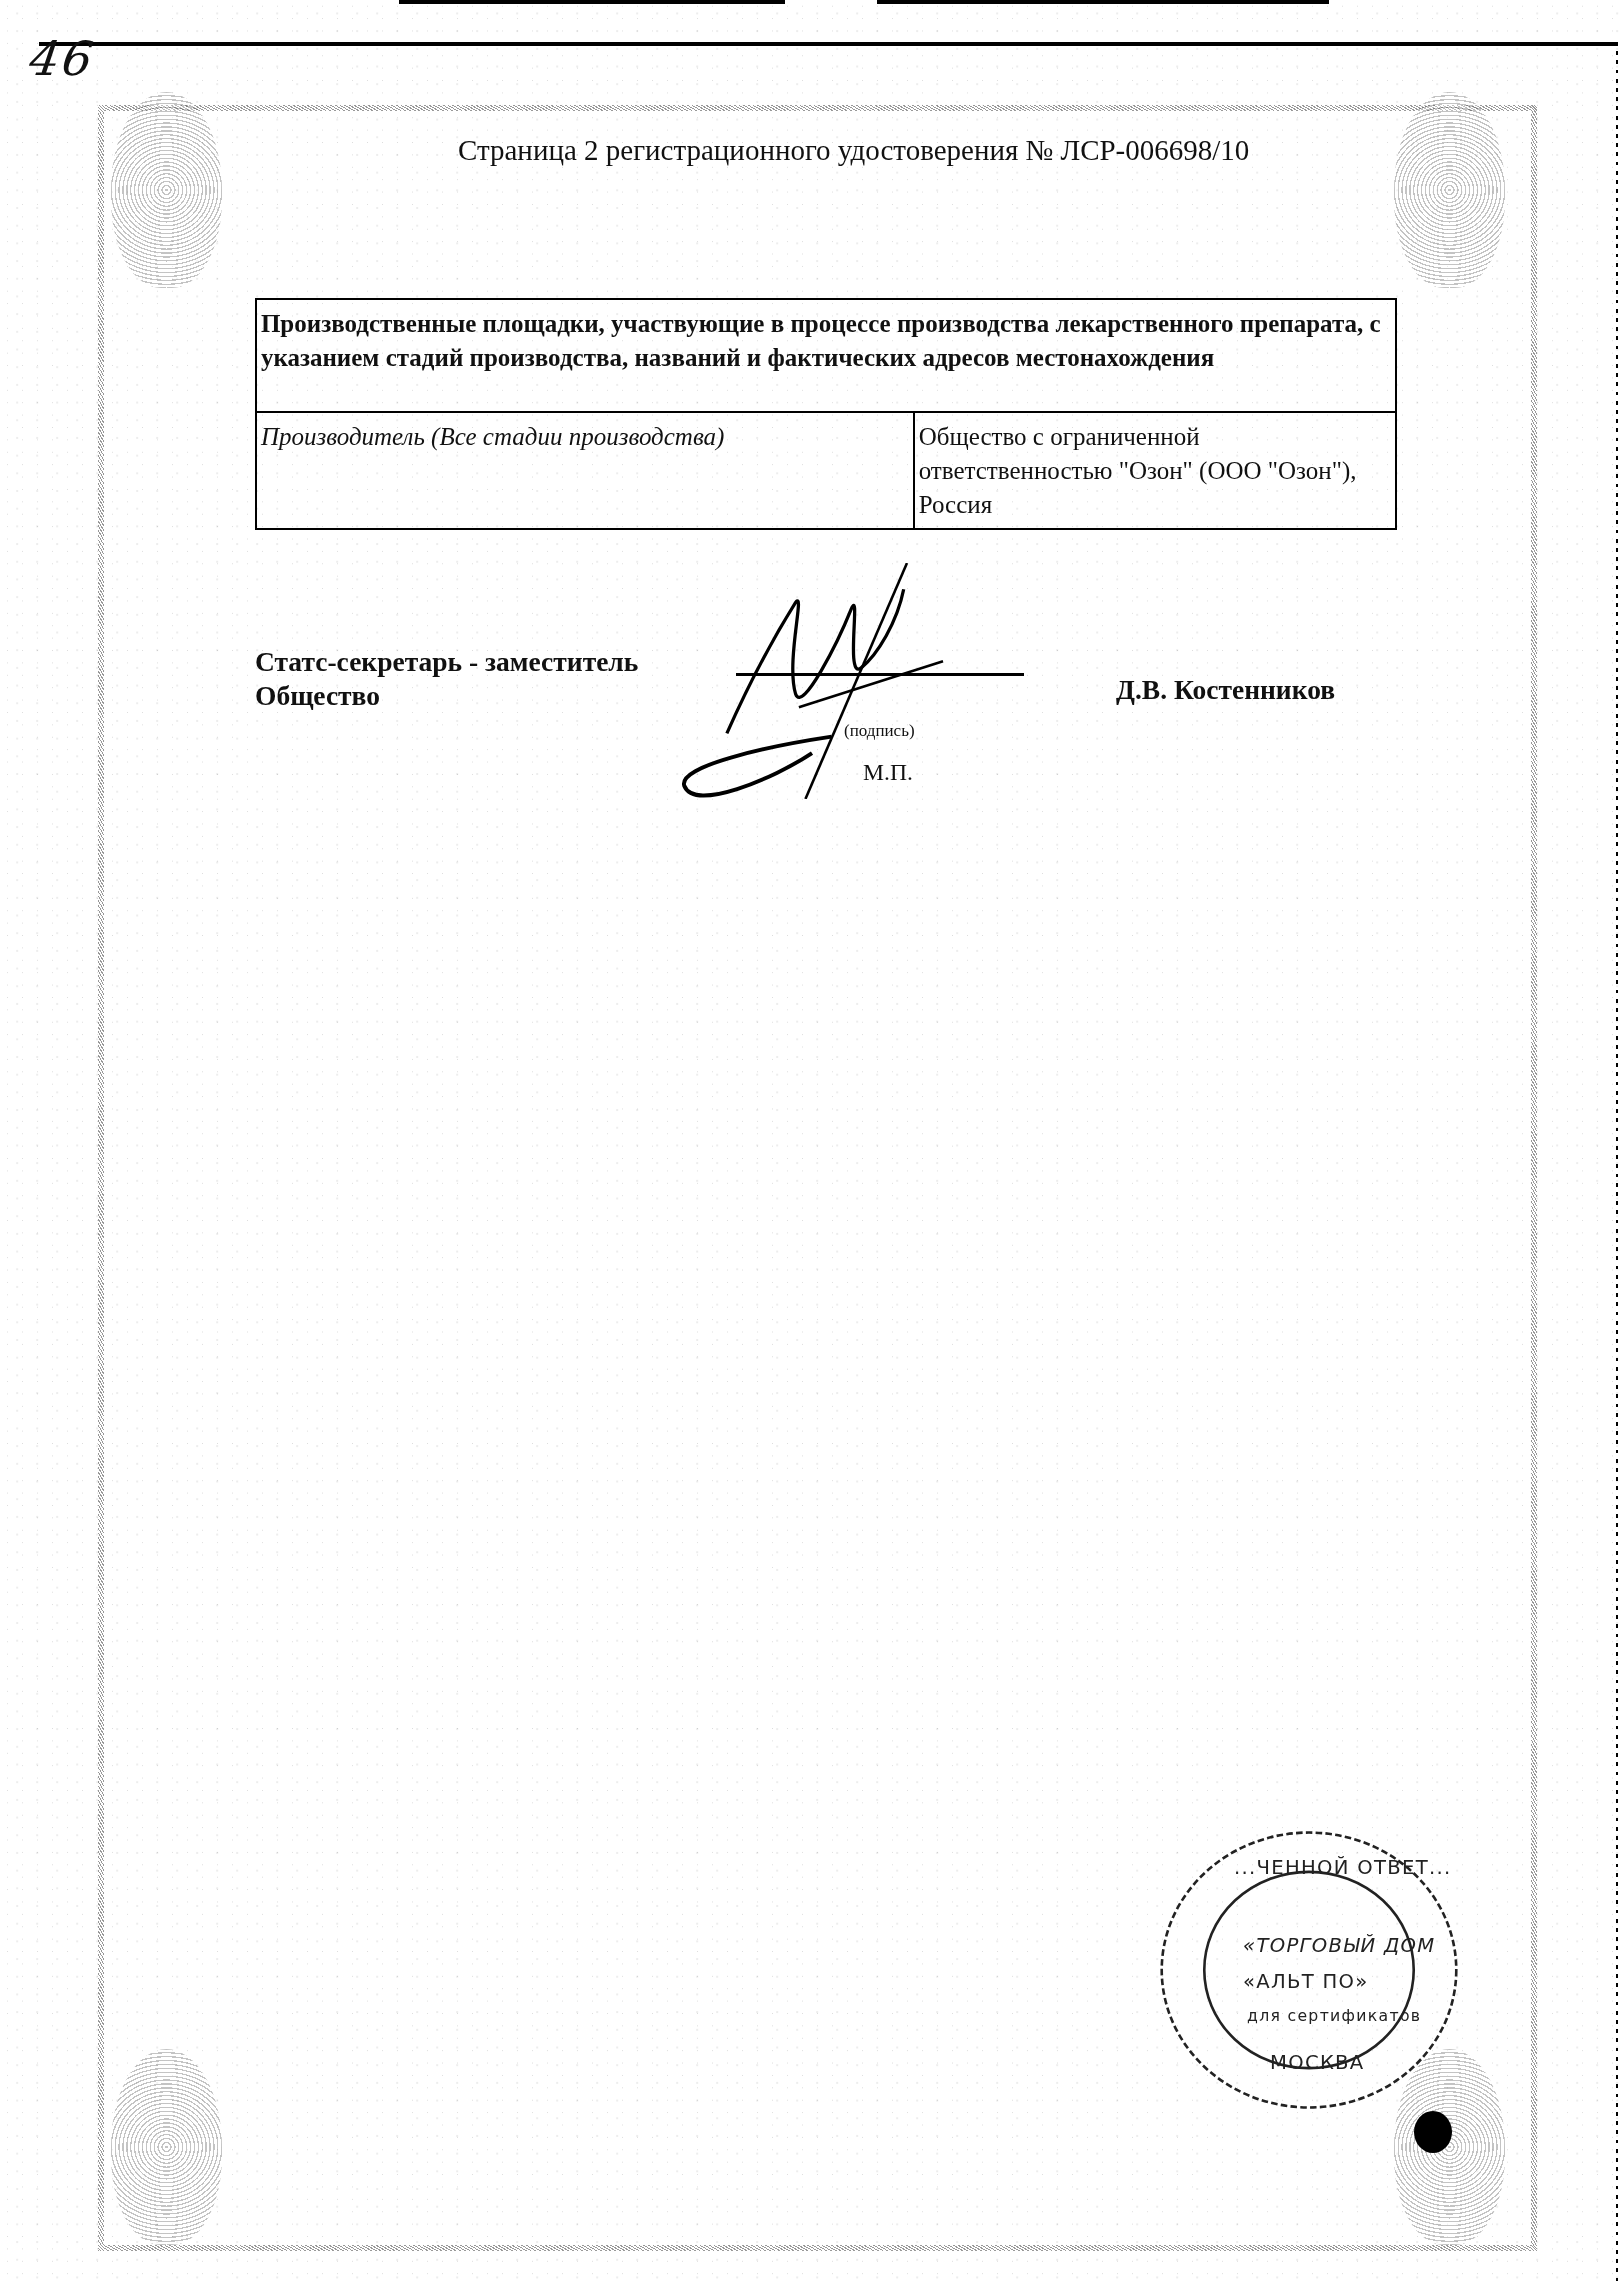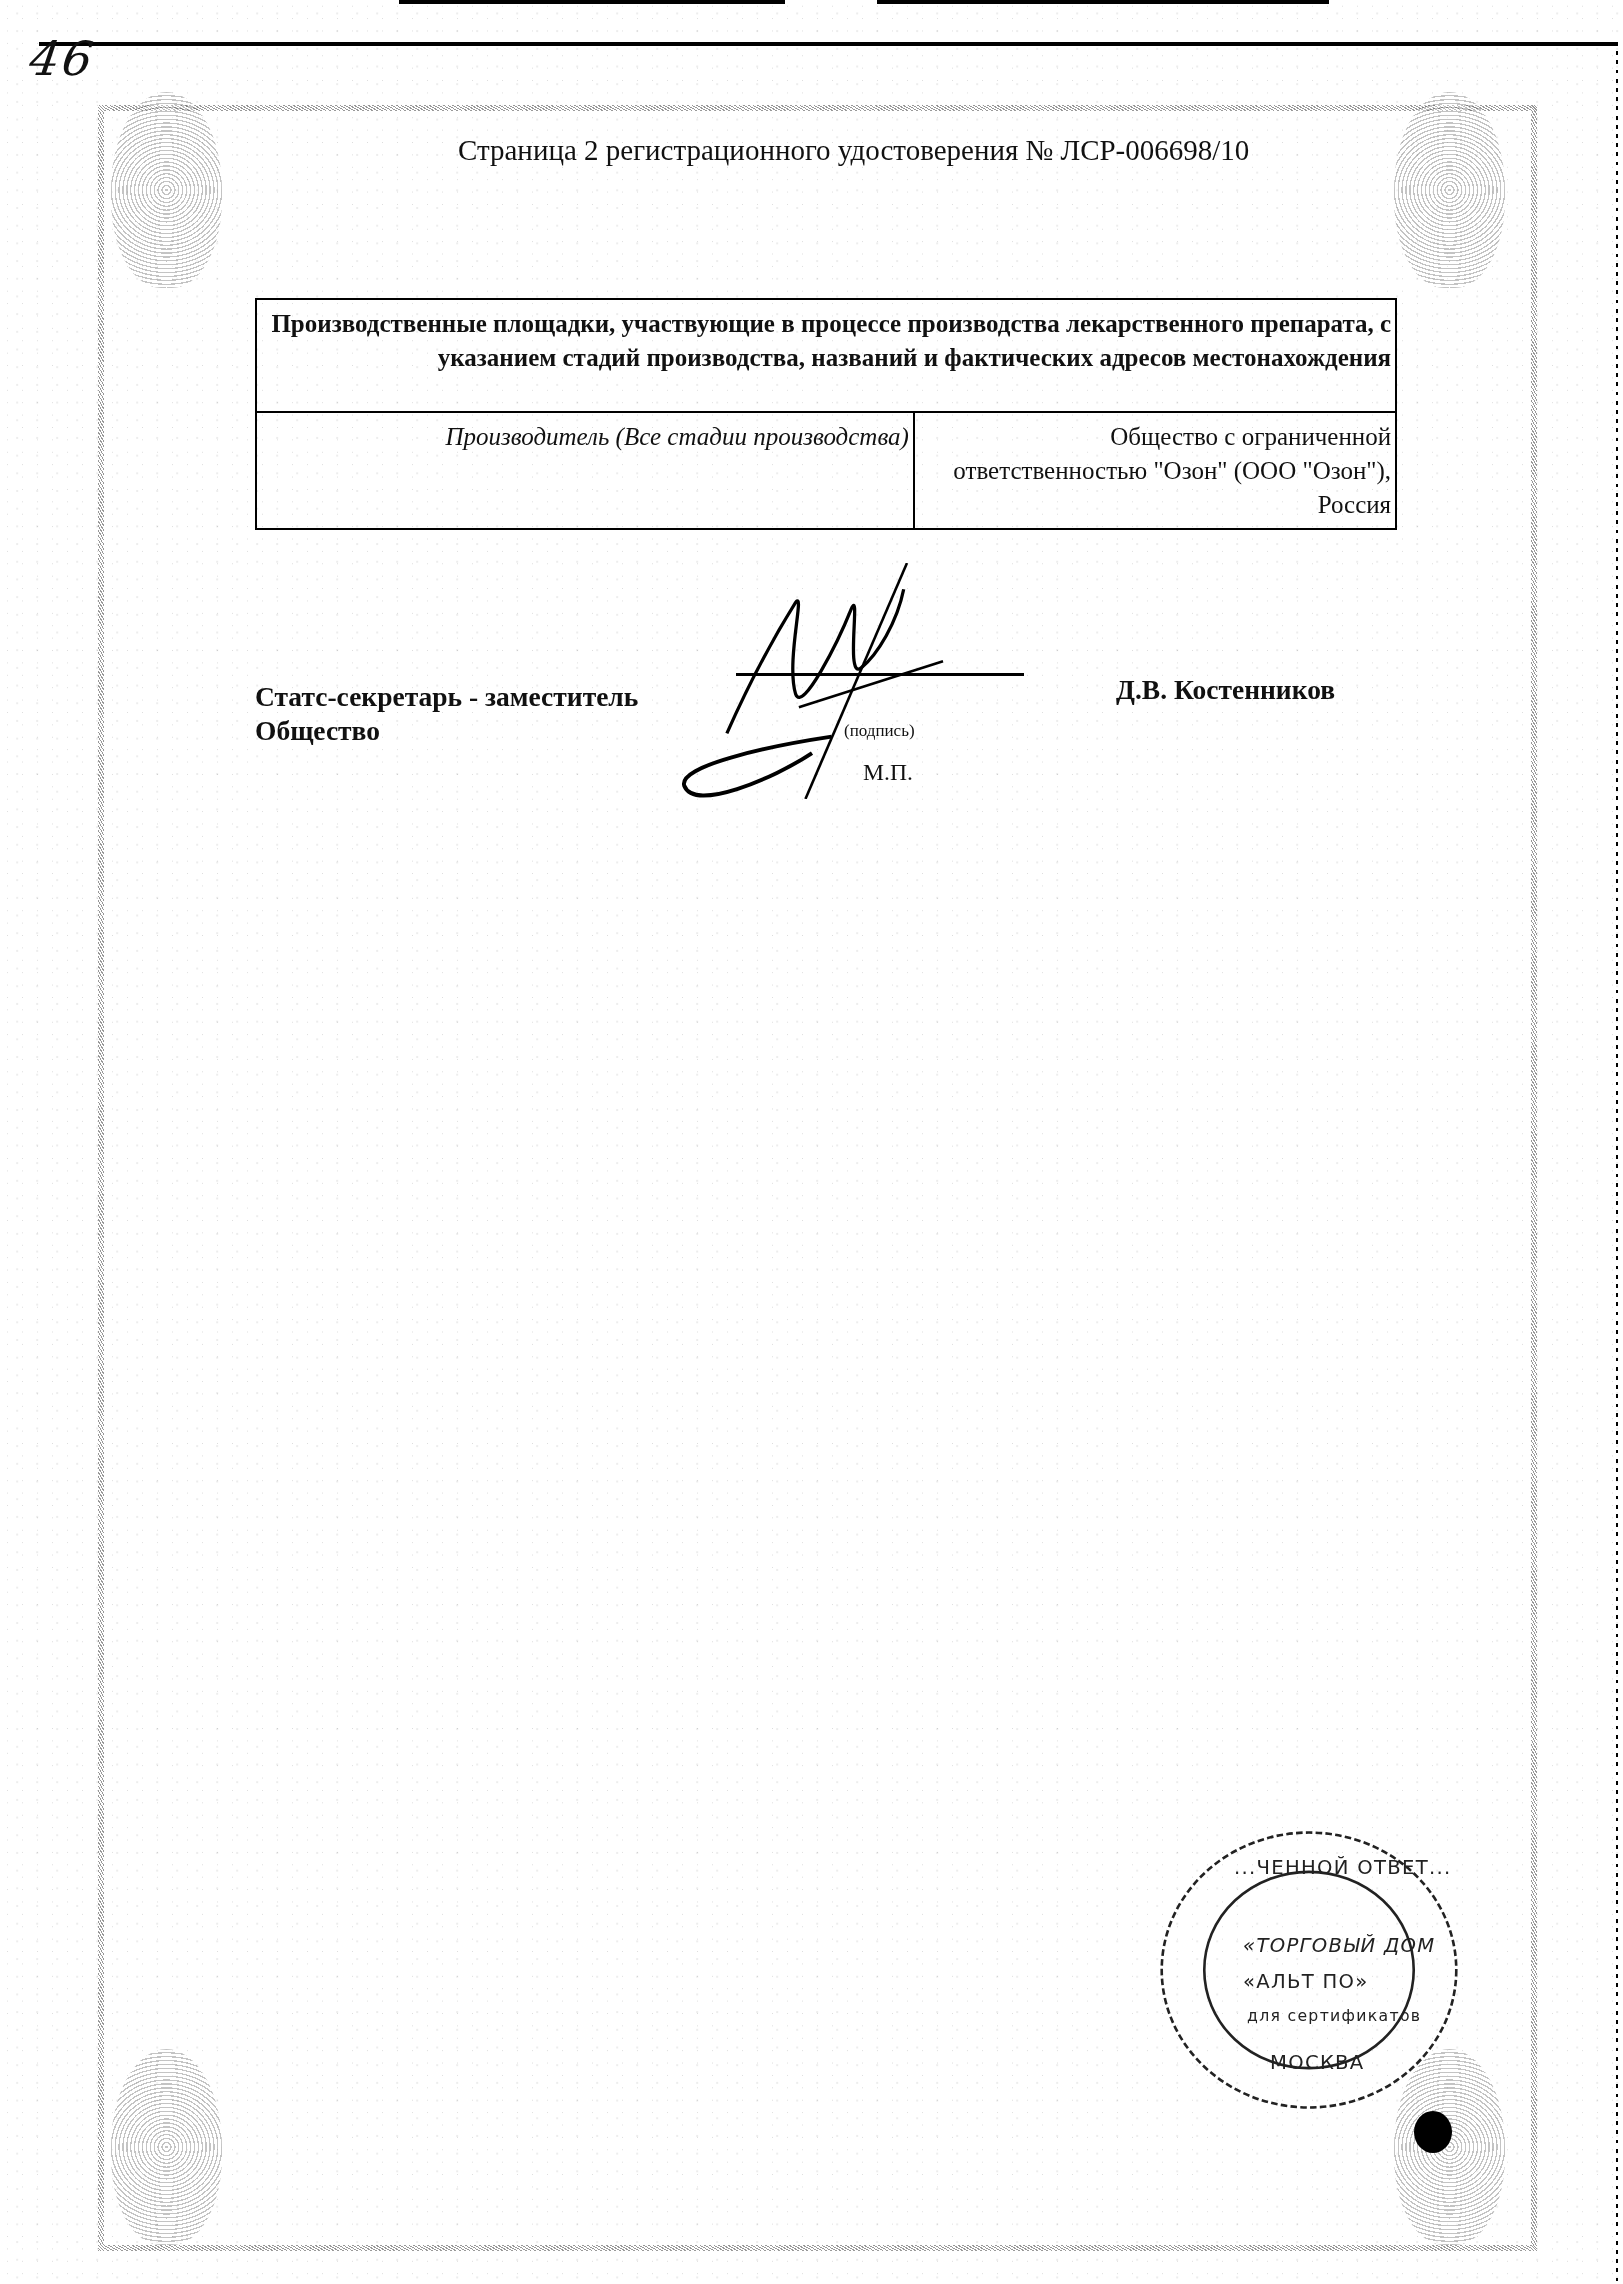--- a/index.html
+++ b/index.html
@@ -85,21 +85,20 @@
       text-align: right;
     }
     table.sites {
       position: absolute;
       left: 255px;
       top: 298px;
       width: 1142px;
       border-collapse: collapse;
       font-size: 25px;
       line-height: 34px;
-      text-align: right;
     }
     table.sites td {
       border: 2.6px solid #000;
       vertical-align: top;
       padding: 6.5px 3.9px;
     }
     td.header-cell {
       font-weight: bold;
       height: 98px;
       padding-top: 11.8px;
@@ -115,21 +114,20 @@
     td.address-cell {
       height: 41px;
     }
     .signer-title {
       position: absolute;
       left: 255px;
       top: 645px;
       font-size: 27.5px;
       font-weight: bold;
       line-height: 34px;
-      margin-top: 35px;
     }
     .signature-line {
       position: absolute;
       left: 736px;
       top: 673px;
       width: 288px;
       height: 2.6px;
       background: #000;
     }
     .signature-scribble {

